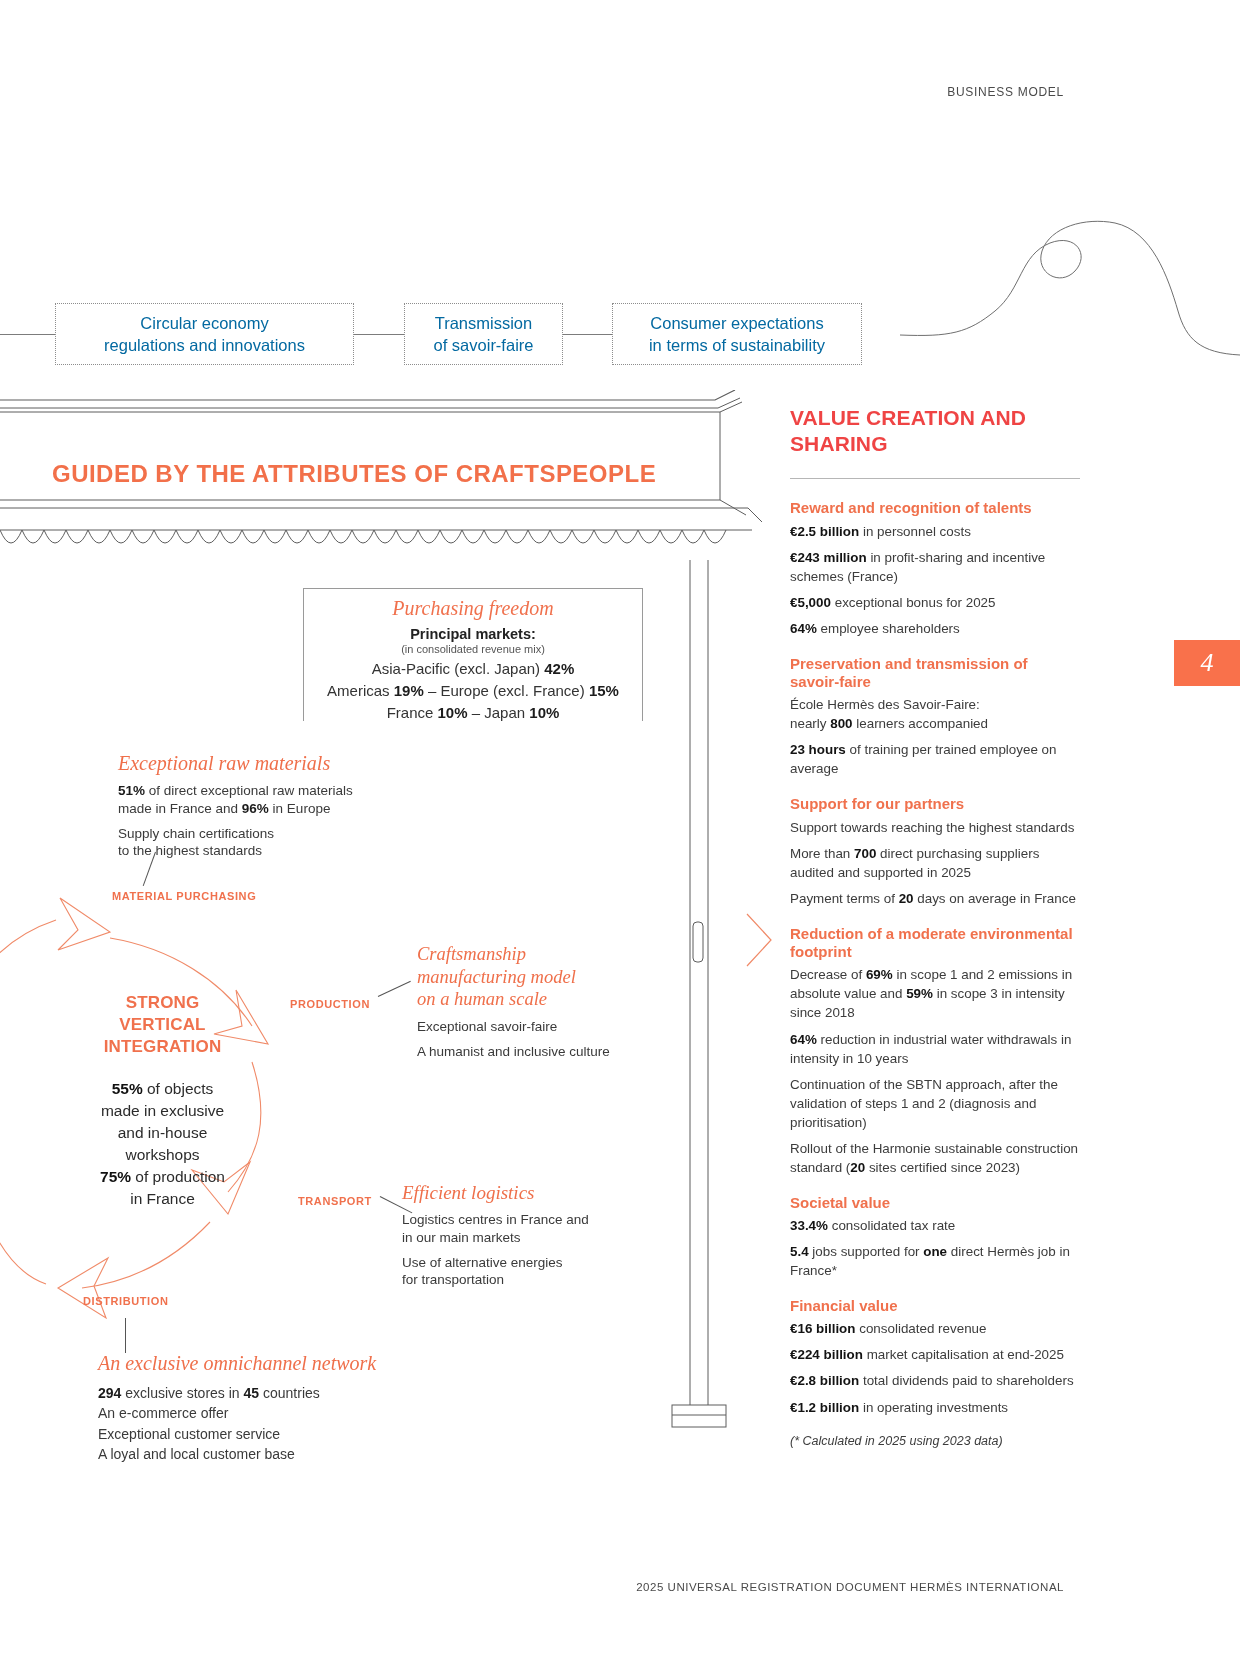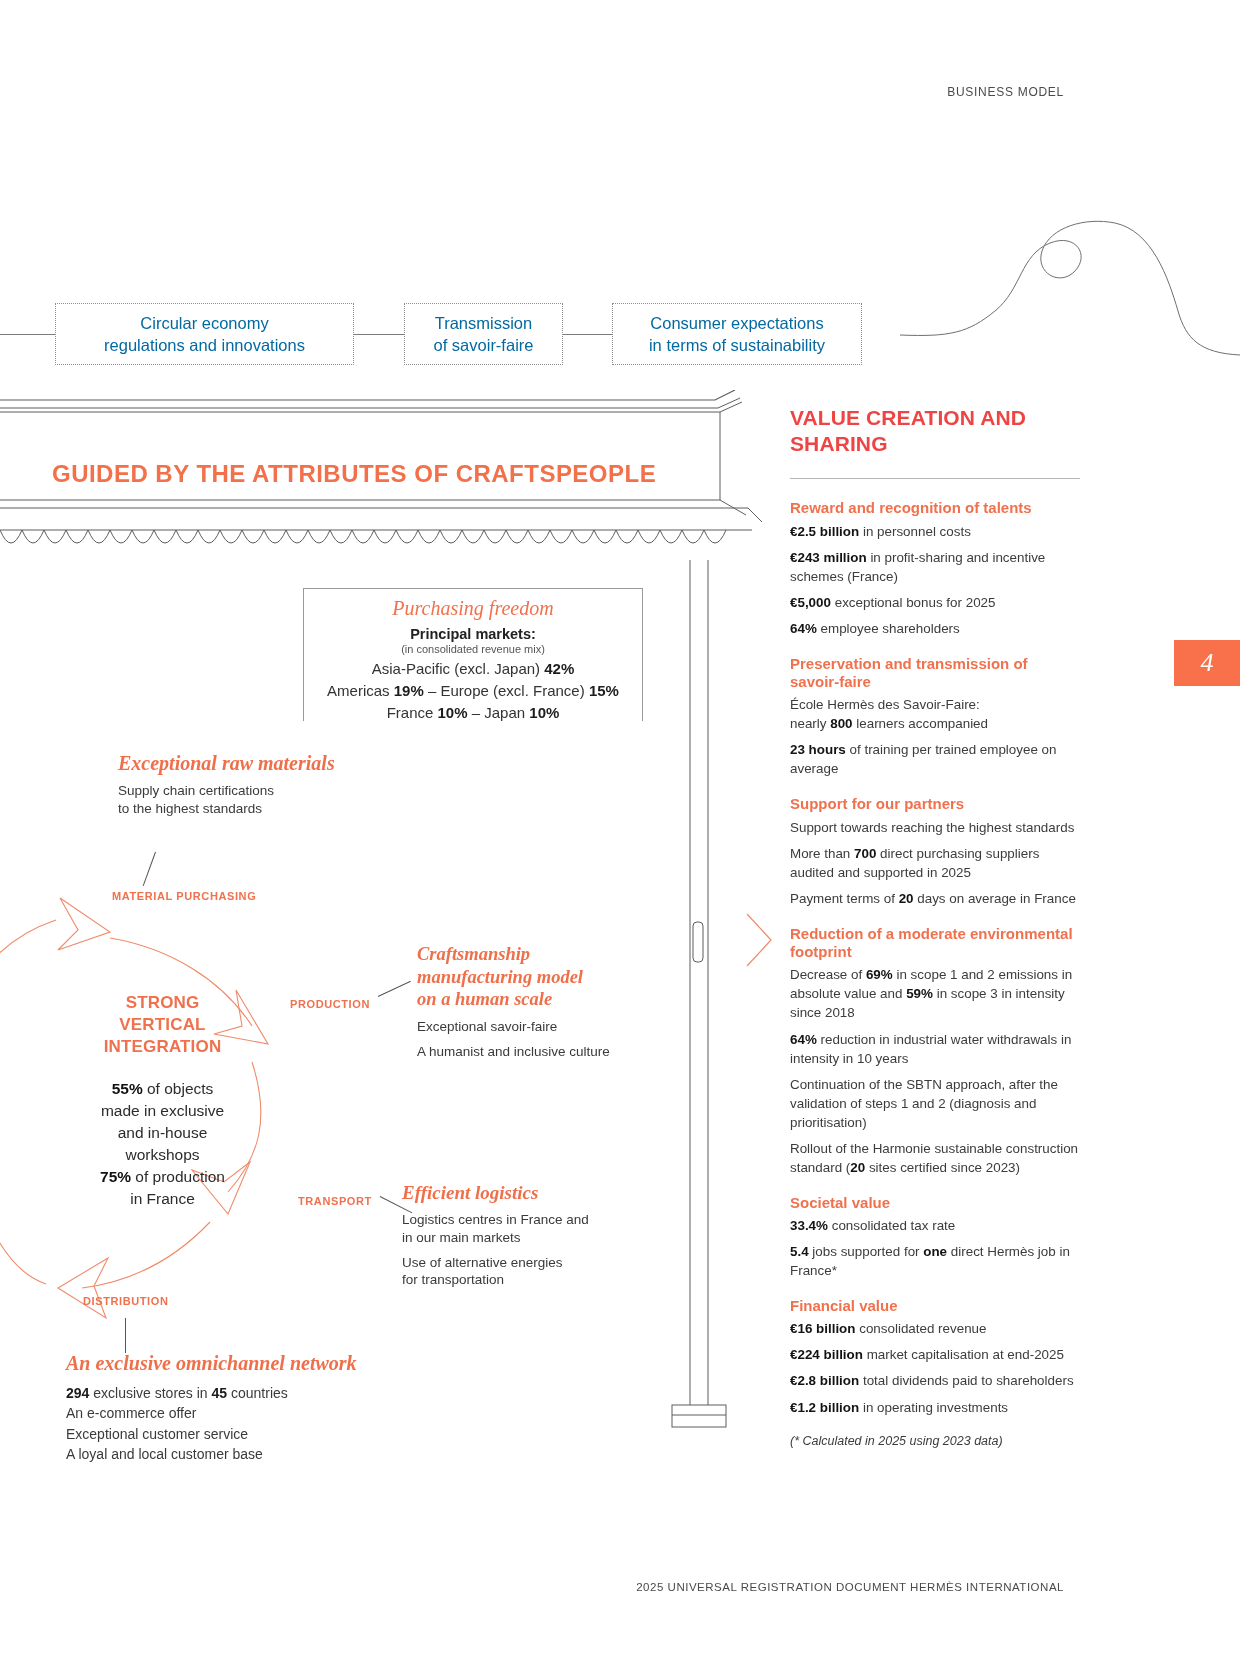--- a/index.html
+++ b/index.html
@@ -39,21 +39,21 @@
   #purchasing-box{left:303px;top:588px;width:340px;height:133px;
     border-left:1px solid #9a9a9a;border-right:1px solid #9a9a9a;border-top:1px solid #9a9a9a;
     box-sizing:border-box;text-align:center;}
   #pf-title{font-family:"Liberation Serif",serif;font-style:italic;font-size:20px;color:#f0714d;margin-top:8px;}
   #pf-sub{font-size:14.5px;font-weight:bold;color:#222;margin-top:6px;}
   #pf-note{font-size:11px;color:#555;margin-top:1px;}
   .pf-row{font-size:15px;color:#333;margin-top:5px;}
   .pf-row b{font-weight:bold;color:#1d1d1d;}
 
   
-  .blk-title{font-family:"Liberation Serif",serif;font-style:italic;color:#ef6f4a;font-weight:bold;}
+  .blk-title{font-family:"Liberation Serif",serif;font-style:italic;color:#ef6f4a;}
   .blk-p{font-size:13.5px;line-height:1.32;color:#3a3a3a;margin-top:7px;}
   .blk-p b{color:#1b1b1b;}
   .stage-label{font-size:11px;font-weight:bold;letter-spacing:.055em;color:#f0714d;}
 
   #raw-materials{left:118px;top:752px;width:270px;}
   #raw-materials .blk-title{font-size:20px;}
   #mat-purchasing{left:112px;top:890px;}
   #leader-1{left:155px;top:852px;width:1px;height:36px;background:#555;transform:rotate(20deg);transform-origin:top;}
 
   #craft{left:417px;top:943px;width:250px;}
@@ -66,21 +66,21 @@
   #vertical .vp{font-size:15.5px;color:#2b2b2b;line-height:1.42;margin-top:20px;}
   #vertical .vp b{font-weight:bold;color:#111;}
 
   #logistics{left:402px;top:1182px;width:230px;}
   #logistics .blk-title{font-size:19px;}
   #transport-label{left:298px;top:1195px;}
   #leader-3{left:380px;top:1196px;width:36px;height:1px;background:#555;transform:rotate(27deg);transform-origin:left;}
 
   #distribution-label{left:83px;top:1295px;}
   #leader-4{left:125px;top:1318px;width:1px;height:35px;background:#555;}
-  #omni{left:66px;top:1352px;width:420px;}
+  #omni{left:98px;top:1352px;width:420px;}
   #omni .blk-title{font-size:20px;}
   #omni .blk-p{font-size:14px;line-height:1.45;margin-top:8px;}
 
   
   #cycle-svg{left:-40px;top:870px;width:430px;height:460px;}
 
   
   #right-col{left:790px;top:405px;width:290px;}
   #rc-title{font-size:21px;font-weight:bold;color:#ef4444;line-height:1.22;letter-spacing:.005em;}
   #rc-rule{height:1px;background:#b6b6b6;margin-top:22px;margin-bottom:20px;}
@@ -190,20 +190,24 @@
 
     <path d="M250 352 C 212 392, 170 412, 122 418"></path>
     <path d="M148 388 L98 418 L146 448 L134 416 Z" fill="none"></path>
 
     <path d="M86 414 C 40 398, 10 330, 6 240"></path>
   </svg>
 </div>
 
 <div class="abs" id="raw-materials">
   <div class="blk-title">Exceptional raw materials</div>
+  <div class="blk-p">
+    <b>51%</b><span> of direct exceptional raw materials</span><br>
+    <span>made in France and </span><b>96%</b><span> in Europe</span>
+  </div>
   <div class="blk-p">
     <span>Supply chain certifications</span><br>
     <span>to the highest standards</span>
   </div>
 </div>
 <div class="abs" id="leader-1"></div>
 <div class="abs stage-label" id="mat-purchasing">MATERIAL PURCHASING</div>
 
 <div class="abs" id="vertical">
   <div class="vt">STRONG</div>

